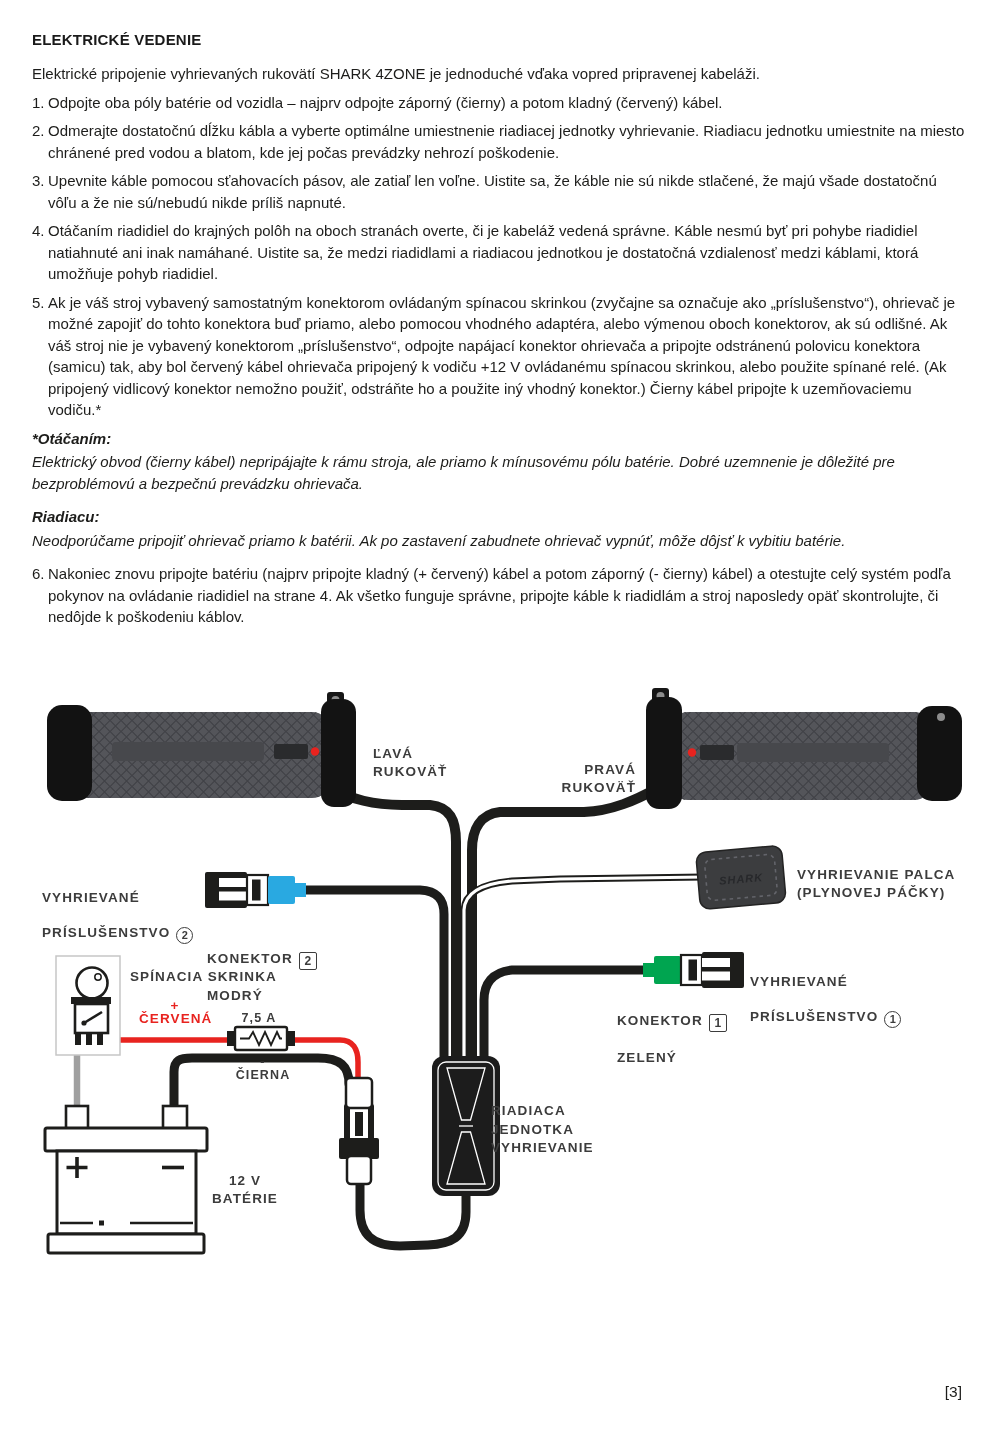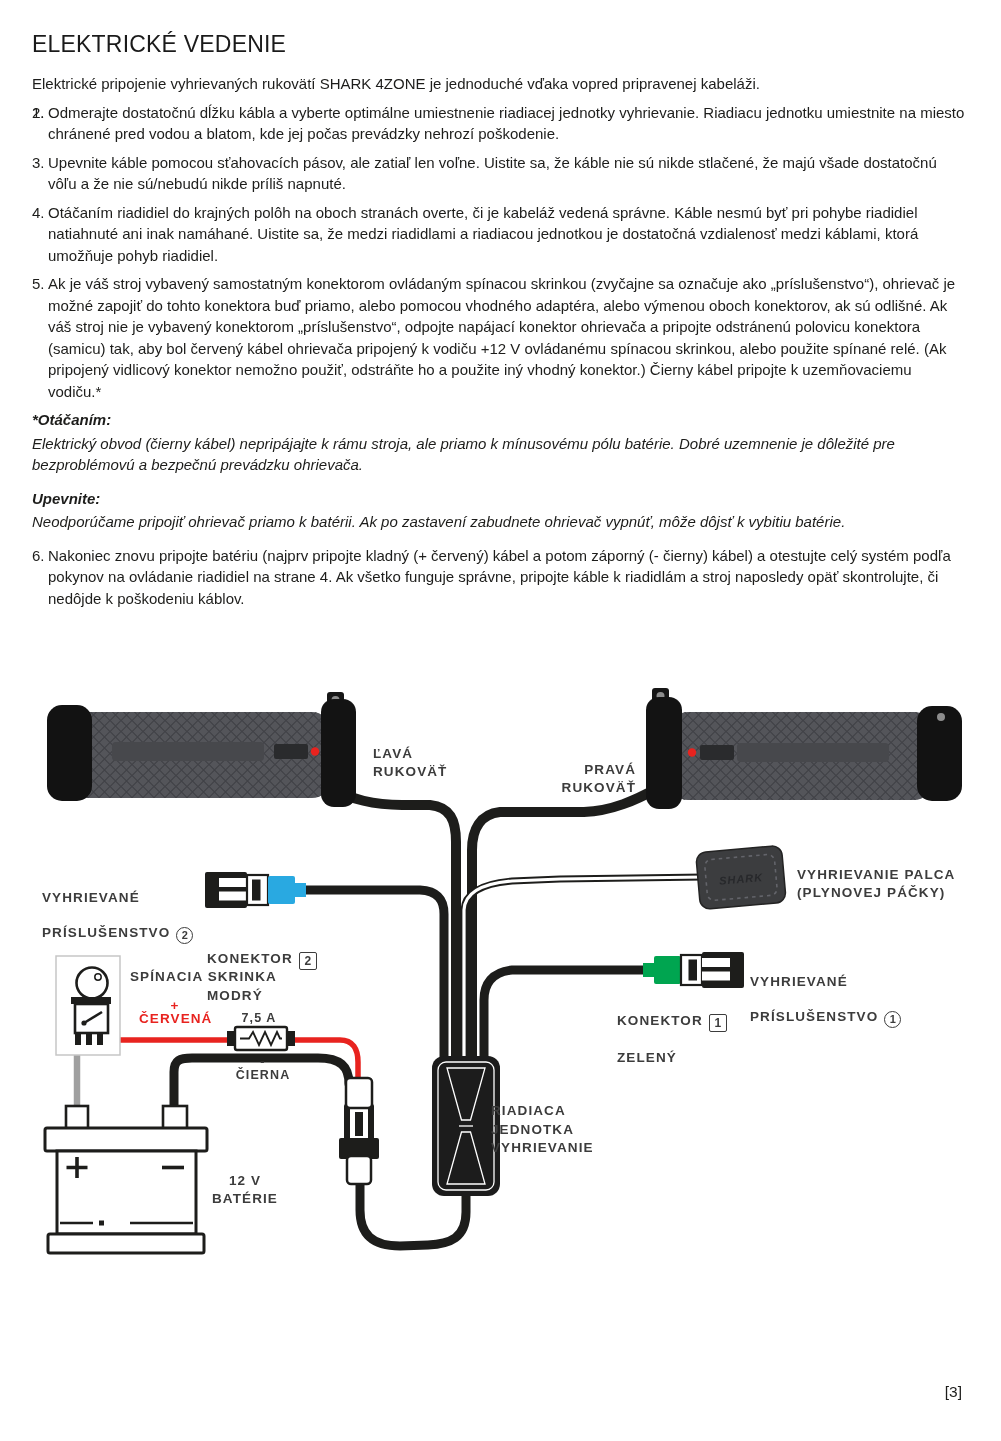--- a/index.html
+++ b/index.html
@@ -1,19 +1,19 @@
 <!DOCTYPE html>
 <html><head>
 <meta charset="utf-8">
 <style>
   html,body{margin:0;padding:0;background:#ffffff;}
   .page{position:relative;width:1001px;height:1441px;background:#ffffff;
         font-family:"Liberation Sans",sans-serif;color:#1d1d1b;overflow:hidden;}
   .text-block{position:absolute;left:32px;top:31px;width:937px;}
-  h1.title{font-size:23px;font-weight:400;margin:0 0 15px 0;letter-spacing:.2px;color:#1a1a1a;}
+  h1.title{font-size:15px;font-weight:700;margin:0 0 15px 0;letter-spacing:.2px;color:#1a1a1a;}
   .text-block p,.step{font-size:15px;line-height:21.5px;}
   .intro{margin:2px 0 7px 0;}
   .step{position:relative;padding-left:16px;margin:0 0 7px 0;}
   .step .num{position:absolute;left:0;top:0;}
   .note-title{font-weight:700;font-style:italic;margin:0 0 2px 0;}
   .note-body{font-style:italic;margin:0 0 12px 0;}
   .diagram{position:absolute;left:0;top:0;width:956px;height:1441px;}
   .diagram svg{position:absolute;left:0;top:0;}
   .dlabel{position:absolute;font-size:13.5px;font-weight:700;letter-spacing:1.1px;
           color:#3c3c3c;line-height:17.5px;white-space:pre-line;}
@@ -29,39 +29,39 @@
 </head>
 <body>
 
 <div class="page">
 
   <div class="text-block">
     <h1 class="title">ELEKTRICKÉ VEDENIE</h1>
     <p class="intro">Elektrické pripojenie vyhrievaných rukovätí SHARK 4ZONE je jednoduché vďaka vopred pripravenej kabeláži.</p>
 
     <div class="step">
-      <span class="num">1.</span>
+      <span class="num">1.</span><span class="txt">Odpojte oba póly batérie od vozidla – najprv odpojte záporný (čierny) a potom kladný (červený) kábel.</span>
     </div>
     <div class="step">
       <span class="num">2.</span><span class="txt">Odmerajte dostatočnú dĺžku kábla a vyberte optimálne umiestnenie riadiacej jednotky vyhrievanie. Riadiacu jednotku umiestnite na miesto chránené pred vodou a blatom, kde jej počas prevádzky nehrozí poškodenie.</span>
     </div>
     <div class="step">
       <span class="num">3.</span><span class="txt">Upevnite káble pomocou sťahovacích pásov, ale zatiaľ len voľne. Uistite sa, že káble nie sú nikde stlačené, že majú všade dostatočnú vôľu a že nie sú/nebudú nikde príliš napnuté.</span>
     </div>
     <div class="step">
       <span class="num">4.</span><span class="txt">Otáčaním riadidiel do krajných polôh na oboch stranách overte, či je kabeláž vedená správne. Káble nesmú byť pri pohybe riadidiel natiahnuté ani inak namáhané. Uistite sa, že medzi riadidlami a riadiacou jednotkou je dostatočná vzdialenosť medzi káblami, ktorá umožňuje pohyb riadidiel.</span>
     </div>
     <div class="step">
       <span class="num">5.</span><span class="txt">Ak je váš stroj vybavený samostatným konektorom ovládaným spínacou skrinkou (zvyčajne sa označuje ako „príslušenstvo“), ohrievač je možné zapojiť do tohto konektora buď priamo, alebo pomocou vhodného adaptéra, alebo výmenou oboch konektorov, ak sú odlišné. Ak váš stroj nie je vybavený konektorom „príslušenstvo“, odpojte napájací konektor ohrievača a pripojte odstránenú polovicu konektora (samicu) tak, aby bol červený kábel ohrievača pripojený k vodiču +12 V ovládanému spínacou skrinkou, alebo použite spínané relé. (Ak pripojený vidlicový konektor nemožno použiť, odstráňte ho a použite iný vhodný konektor.) Čierny kábel pripojte k uzemňovaciemu vodiču.*</span>
     </div>
 
     <p class="note-title">*Otáčaním:</p>
     <p class="note-body">Elektrický obvod (čierny kábel) nepripájajte k rámu stroja, ale priamo k mínusovému pólu batérie. Dobré uzemnenie je dôležité pre bezproblémovú a bezpečnú prevádzku ohrievača.</p>
 
-    <p class="note-title">Upevnite:</p>
+    <p class="note-title">Riadiacu:</p>
     <p class="note-body">Neodporúčame pripojiť ohrievač priamo k batérii. Ak po zastavení zabudnete ohrievač vypnúť, môže dôjsť k vybitiu batérie.</p>
 
     <div class="step">
       <span class="num">6.</span><span class="txt">Nakoniec znovu pripojte batériu (najprv pripojte kladný (+ červený) kábel a potom záporný (- čierny) kábel) a otestujte celý systém podľa pokynov na ovládanie riadidiel na strane 4. Ak všetko funguje správne, pripojte káble k riadidlám a stroj naposledy opäť skontrolujte, či nedôjde k poškodeniu káblov.</span>
     </div>
   </div>
 
   <div class="diagram">
     <svg width="1001" height="1441" viewBox="0 0 1001 1441">
       <defs>

